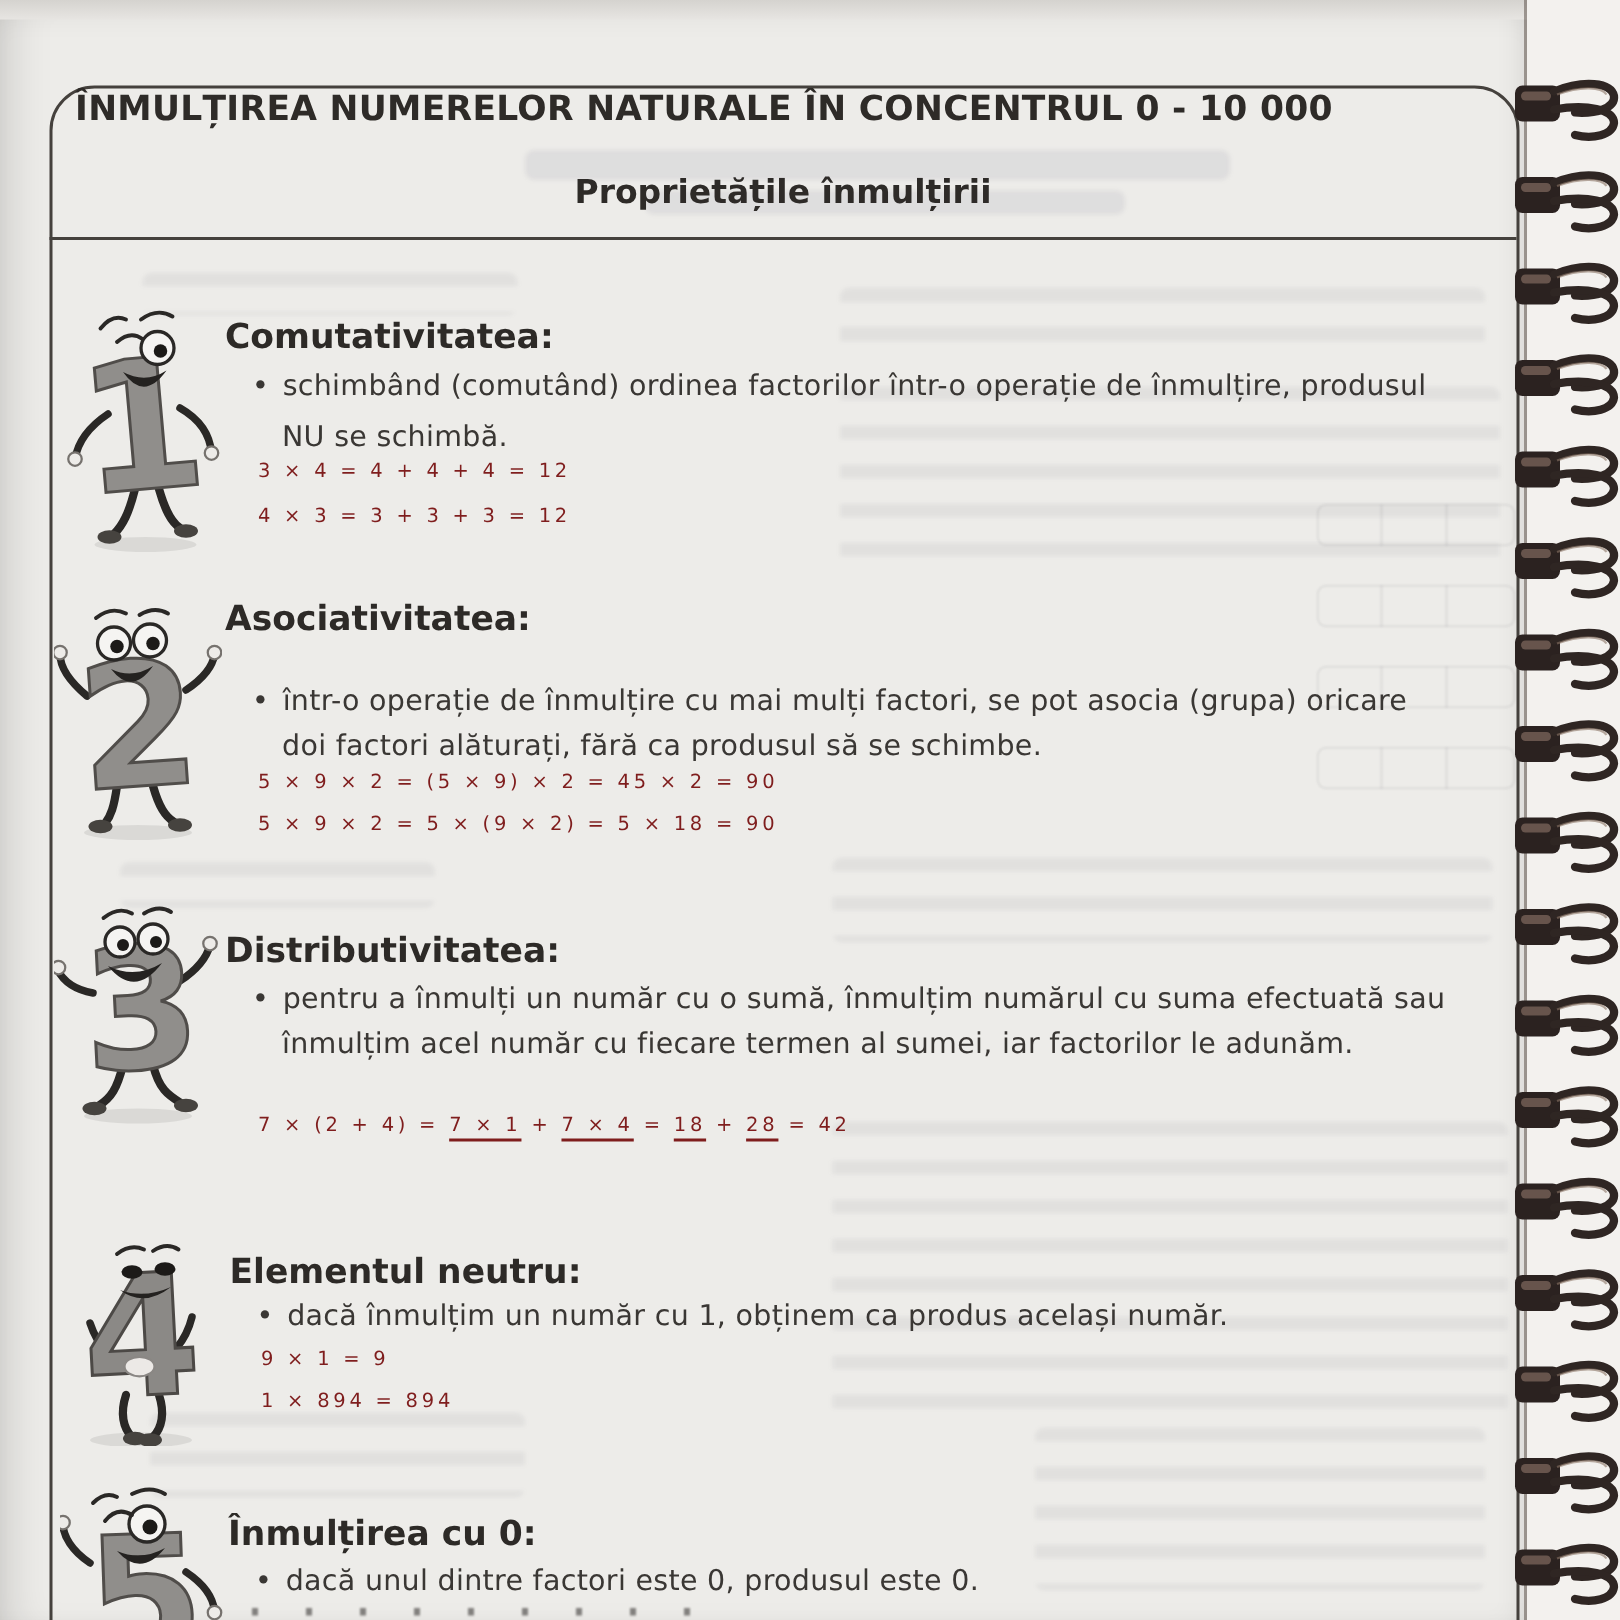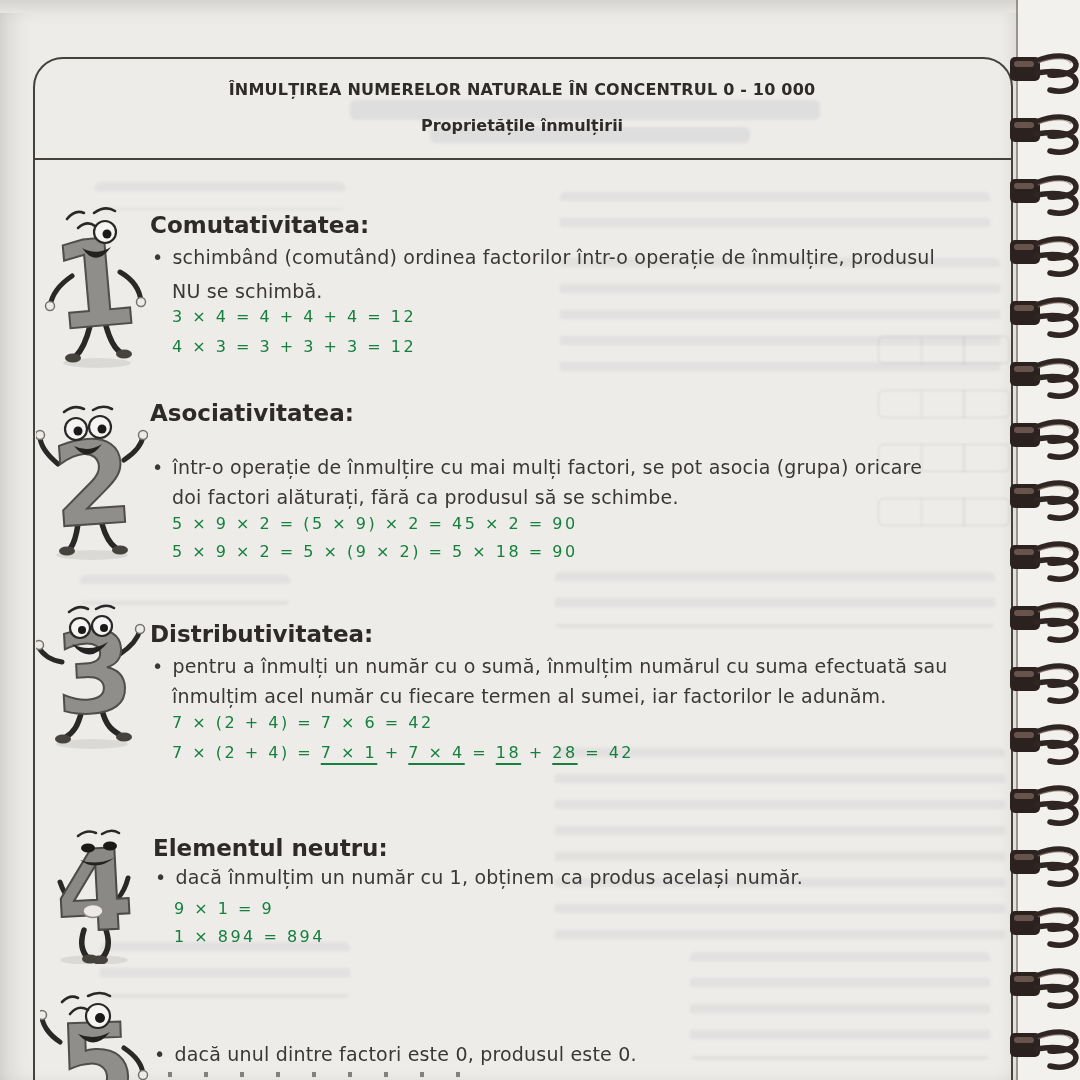--- a/index.html
+++ b/index.html
@@ -21,29 +21,29 @@
                inset 0 20px 26px -20px rgba(0,0,0,.16);
   }
   .top-band{position:absolute;top:0;left:0;width:1080px;height:13px;
     background:linear-gradient(180deg,#d5d3cf,#e7e5e2);}
   .page-edge{position:absolute;left:1016px;top:0;width:2px;height:1080px;background:rgba(96,86,79,.55);}
 
   
   .frame{position:absolute;left:33px;top:57px;width:976px;height:1060px;
     border:2.5px solid #45413d;border-radius:30px;}
   .separator{position:absolute;left:33px;top:158px;width:978px;border-top:2.5px solid #45413d;}
-  .title{position:absolute;left:50px;top:80px;width:944px;text-align:center;
-    font-size:16px;font-weight:bold;color:#2e2b28;letter-spacing:.2px;white-space:pre;}
+  .title{position:absolute;left:50px;top:60px;width:944px;
+    font-size:23px;font-weight:bold;color:#2e2b28;letter-spacing:.2px;white-space:pre;}
   .subtitle{position:absolute;left:50px;top:116px;width:944px;text-align:center;
-    font-size:16px;font-weight:bold;color:#2e2b28;white-space:pre;}
+    font-size:22px;font-weight:bold;color:#2e2b28;white-space:pre;}
 
   
   .heading{position:absolute;font-size:23px;font-weight:bold;color:#2d2a27;white-space:pre;}
-  .line{position:absolute;font-size:19px;color:#3a3734;white-space:pre;letter-spacing:.2px;}
-  .math{position:absolute;font-size:16px;color:#15803d;white-space:pre;letter-spacing:2.5px;}
+  .line{position:absolute;font-size:19px;color:#3a3734;white-space:pre;letter-spacing:.2px;margin-left:16px;}
+  .math{position:absolute;font-size:13px;color:#7f1d1d;white-space:pre;letter-spacing:2.5px;}
   .dot{margin-right:9px;}
   .u{text-decoration:underline;text-decoration-thickness:2px;text-underline-offset:5px;}
 
   
   .char{position:absolute;}
   .char text{font-family:"DejaVu Sans",sans-serif;font-weight:bold;}
 
   
   .ghost{position:absolute;filter:blur(1.4px);border-radius:6px;}
   .ghost.lines{background:repeating-linear-gradient(180deg,rgba(85,85,100,.075) 0 9px,rgba(0,0,0,0) 9px 26px);}
@@ -150,21 +150,20 @@
     <circle cx="46" cy="32" r="4" fill="#1c1a18"></circle>
     <circle cx="66" cy="28" r="10" fill="#f5f4f2" stroke="#2a2826" stroke-width="2.2"></circle>
     <circle cx="68" cy="30" r="4" fill="#1c1a18"></circle>
     <path d="M33 14 q10 -8 19 -3" fill="none" stroke="#2a2826" stroke-width="2.6" stroke-linecap="round"></path>
     <path d="M60 11 q10 -6 18 -1" fill="none" stroke="#2a2826" stroke-width="2.6" stroke-linecap="round"></path>
     <path d="M36 46 Q54 68 72 44 Q54 55 36 46 Z" fill="#242220"></path>
   </svg>
   <div class="heading" style="left:150px;top:621px">Distributivitatea:</div>
   <div class="line" style="left:152px;top:655px"><span class="dot">•</span><span>pentru a înmulți un număr cu o sumă, înmulțim numărul cu suma efectuată sau</span></div>
   <div class="line" style="left:172px;top:685px">înmulțim acel număr cu fiecare termen al sumei, iar factorilor le adunăm.</div>
-  <div class="math" style="left:172px;top:713px">7 × (2 + 4) = 7 × 6 = 42</div>
   <div class="math" style="left:172px;top:743px"><span>7 × (2 + 4) = </span><span class="u">7 × 1</span><span> + </span><span class="u">7 × 4</span><span> = </span><span class="u">18</span><span> + </span><span class="u">28</span><span> = 42</span></div>
 
   <svg class="char" style="left:36px;top:812px" width="115" height="152" viewBox="0 0 115 152">
     <ellipse cx="58" cy="148" rx="34" ry="5" fill="rgba(0,0,0,.08)"></ellipse>
     <path d="M24 70 C30 88 40 96 52 99" fill="none" stroke="#2a2826" stroke-width="5" stroke-linecap="round"></path>
     <path d="M92 66 C88 82 78 94 64 99" fill="none" stroke="#2a2826" stroke-width="5" stroke-linecap="round"></path>
     <path d="M48 118 C44 130 46 140 52 146" fill="none" stroke="#2a2826" stroke-width="5.5" stroke-linecap="round"></path>
     <path d="M70 118 C74 130 72 140 66 146" fill="none" stroke="#2a2826" stroke-width="5.5" stroke-linecap="round"></path>
     <ellipse cx="54" cy="147" rx="8" ry="4.5" fill="#46433f"></ellipse>
     <ellipse cx="64" cy="148" rx="8" ry="4.5" fill="#46433f"></ellipse>
@@ -187,20 +186,21 @@
     <text x="56" y="116" font-size="112" text-anchor="middle" fill="#908e8b" stroke="#504d4a" stroke-width="2" transform="rotate(-2 56 60)">5</text>
     <circle cx="2" cy="27" r="4.5" fill="#edebe8" stroke="#76726e" stroke-width="1.5"></circle>
     <circle cx="103" cy="87" r="4.5" fill="#edebe8" stroke="#76726e" stroke-width="1.5"></circle>
     <circle cx="58" cy="28" r="12" fill="#f5f4f2" stroke="#2a2826" stroke-width="2.2"></circle>
     <circle cx="60" cy="30" r="5" fill="#1c1a18"></circle>
     <path d="M30 26 q8 -10 18 -4" fill="none" stroke="#2a2826" stroke-width="2.6" stroke-linecap="round"></path>
     <path d="M48 8 q12 -6 22 0" fill="none" stroke="#2a2826" stroke-width="2.6" stroke-linecap="round"></path>
     <path d="M22 14 q8 -8 16 -4" fill="none" stroke="#2a2826" stroke-width="2.6" stroke-linecap="round"></path>
     <path d="M38 46 Q54 64 70 44 Q54 53 38 46 Z" fill="#242220"></path>
   </svg>
+  <div class="heading" style="left:152px;top:1010px">Înmulțirea cu 0:</div>
   <div class="line" style="left:154px;top:1043px"><span class="dot">•</span><span>dacă unul dintre factori este 0, produsul este 0.</span></div>
   <div class="cut-smudge"></div>
 
   <svg class="spiral" viewBox="0 0 72 1080">
     <defs>
       <g id="coil">
         <rect x="2" y="8" width="30" height="24" rx="5" fill="#2b2220"></rect>
         <rect x="6" y="12" width="20" height="6" rx="3" fill="#776257" opacity="0.8"></rect>
         <path d="M28 12 C48 4 66 6 68 15 C69 23 56 27 42 26" fill="none" stroke="#2f2623" stroke-width="5.5" stroke-linecap="round"></path>
         <path d="M28 24 C50 20 68 24 68 33 C67 41 54 44 42 41" fill="none" stroke="#2f2623" stroke-width="5.5" stroke-linecap="round"></path>

